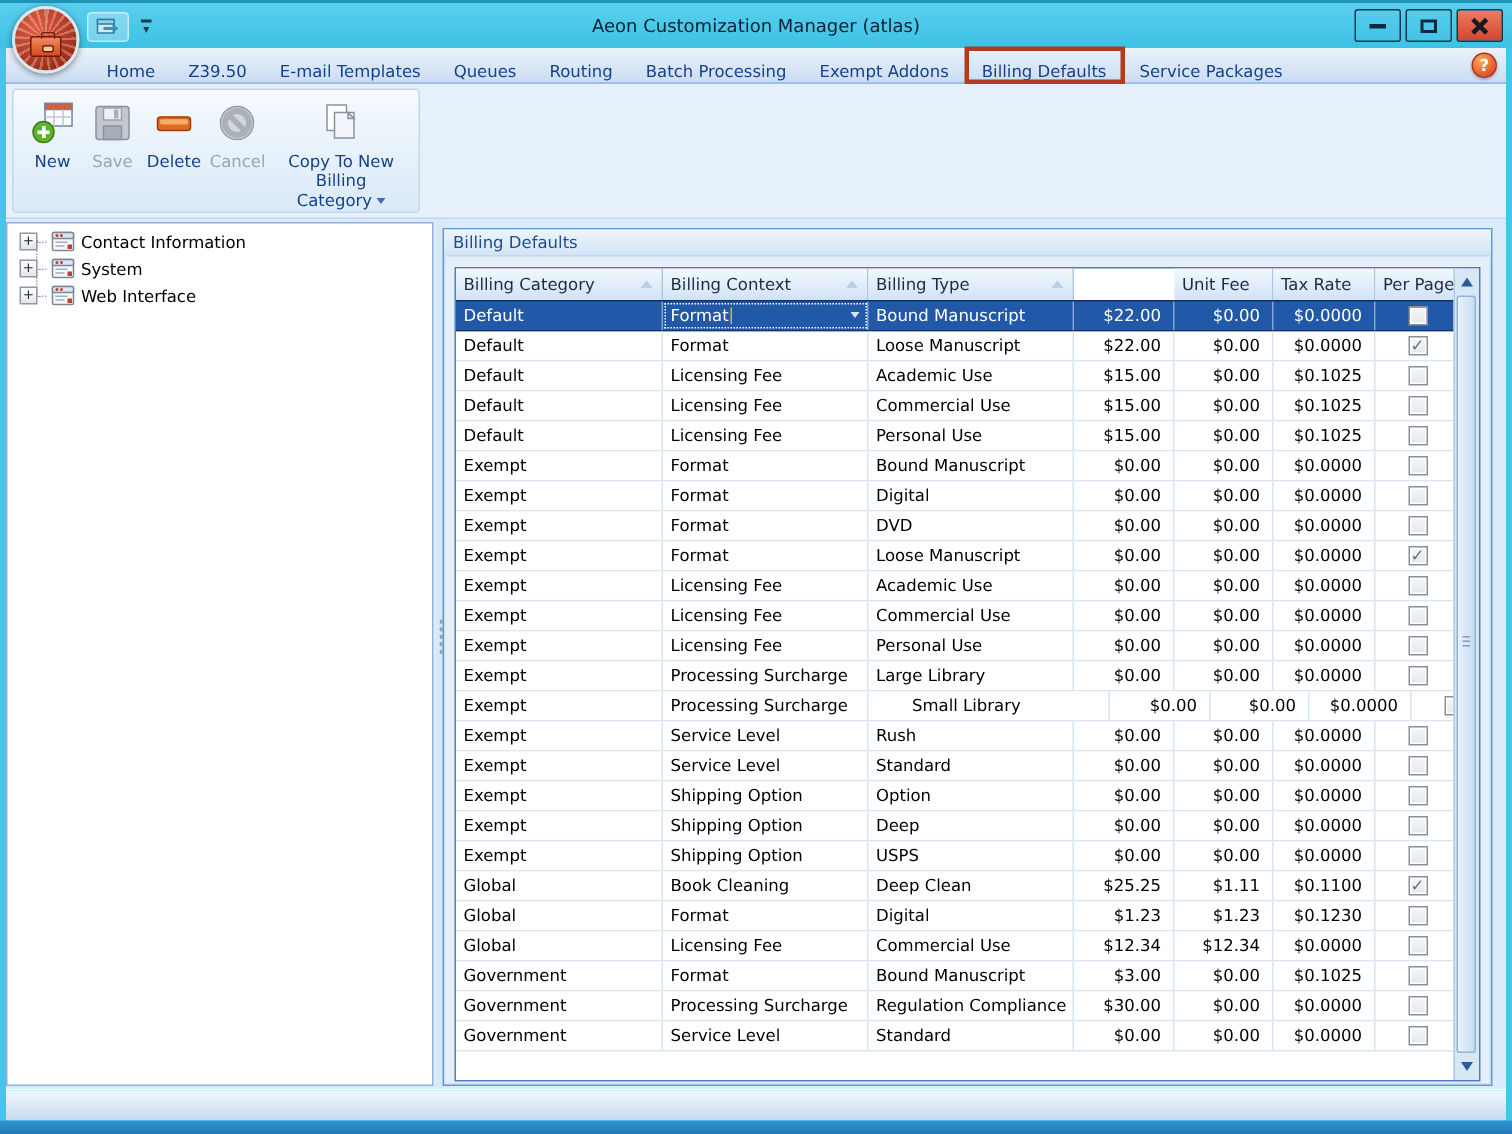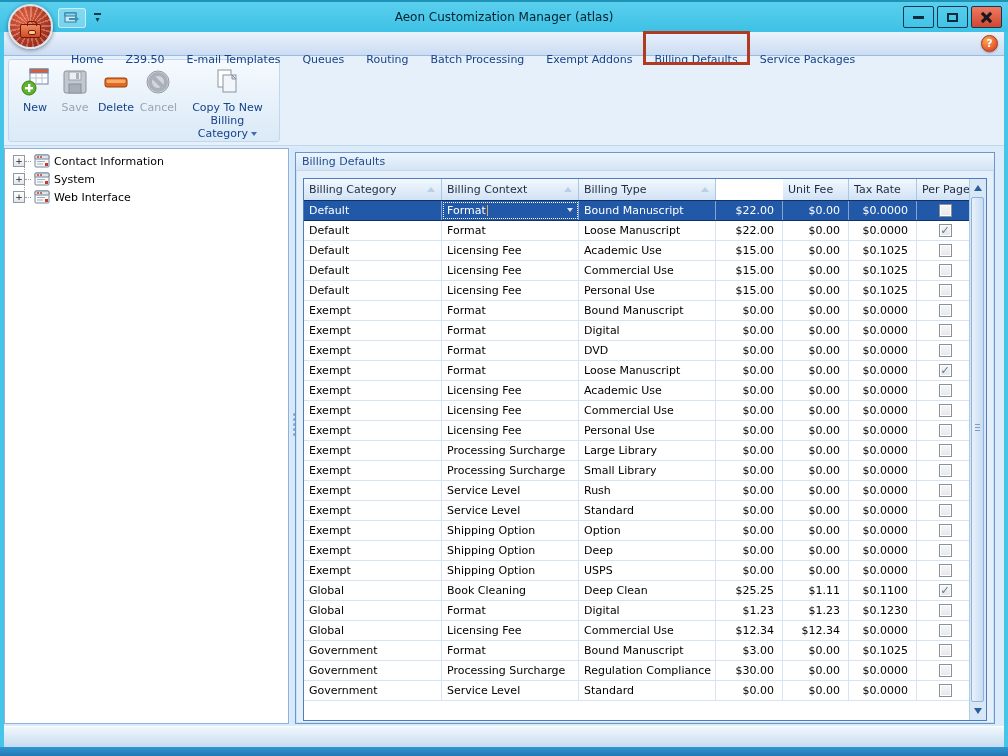--- a/index.html
+++ b/index.html
@@ -42,21 +42,21 @@
   .glyph-close { position:relative; width:13px; height:13px; }
   .glyph-close:before,.glyph-close:after { content:""; position:absolute; left:5px; top:0;
     width:3px; height:13px; background:#131A20; }
   .glyph-close:before { transform:rotate(45deg); }
   .glyph-close:after  { transform:rotate(-45deg); }
 
   
   .tabrow { position:absolute; top:32px; left:4px; right:4px; height:24px;
     background:linear-gradient(#EAF2FC,#CBDCF2); border-bottom:1px solid #9DBBE1; z-index:2; }
   .tabs { display:flex; height:100%; padding-left:56px; }
-  .tab { padding:16px 11px; line-height:23px; color:#15428B; cursor:pointer; white-space:nowrap; }
+  .tab { padding:4px 11px; line-height:23px; color:#15428B; cursor:pointer; white-space:nowrap; }
   .tab-highlighted { outline:3px solid #B23A21; outline-offset:-2px; }
   .help-circle { position:absolute; right:6px; top:3px; width:17px; height:17px; border-radius:50%;
     background:radial-gradient(circle at 35% 28%, #FCAA52, #E2512A 75%);
     border:1px solid #A83418; color:#FFF; font-weight:bold; font-size:11px;
     text-align:center; line-height:16px; cursor:pointer; box-shadow:0 1px 2px rgba(0,0,0,.3); }
 
   
   .ribbon { position:absolute; top:56px; left:4px; right:4px; height:90px;
     background:#E5F0FA; border-bottom:1px solid #C2D7EB; }
   .ribbon-group { position:absolute; left:4px; top:3px; width:272px; height:83px;
@@ -483,21 +483,21 @@
               <div class="cell right" style="width: 67px;">$0.00</div>
               <div class="cell right" style="width: 66px;">$0.00</div>
               <div class="cell right" style="width: 68px;">$0.0000</div>
               <div class="cell center" style="width: 57px;">
                 <div class="cbx"></div>
               </div>
             </div>
             <div class="grid-row">
               <div class="cell" style="width: 138px;">Exempt</div>
               <div class="cell" style="width: 137px;">Processing Surcharge</div>
-              <div class="cell" style="width: 137px;">Small Library</div>
+              <div class="cell" style="width: 137px; margin-left: 24px;">Small Library</div>
               <div class="cell right" style="width: 67px;">$0.00</div>
               <div class="cell right" style="width: 66px;">$0.00</div>
               <div class="cell right" style="width: 68px;">$0.0000</div>
               <div class="cell center" style="width: 57px;">
                 <div class="cbx"></div>
               </div>
             </div>
             <div class="grid-row">
               <div class="cell" style="width: 138px;">Exempt</div>
               <div class="cell" style="width: 137px;">Service Level</div>

